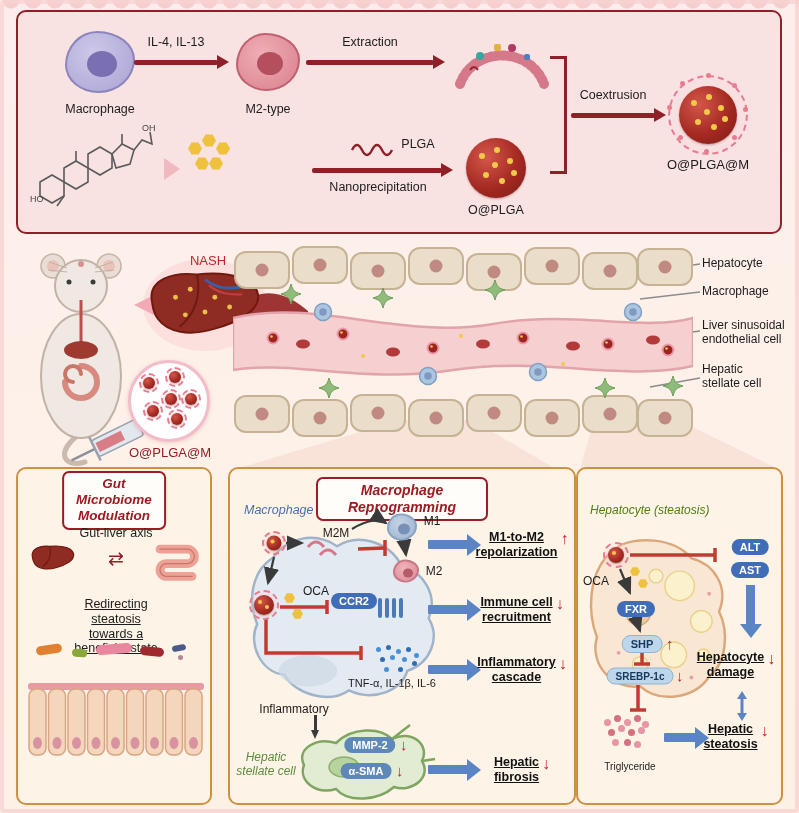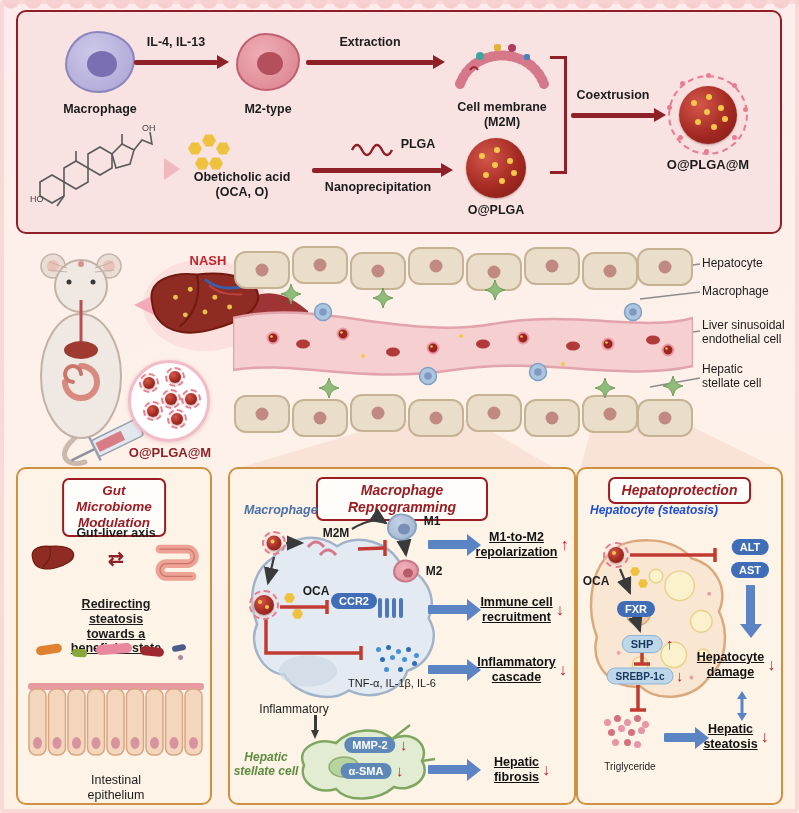--- a/index.html
+++ b/index.html
@@ -1,22 +1,22 @@
 <!DOCTYPE html>
 <html><head>
 <meta charset="utf-8">
 <style>
 *{margin:0;padding:0;box-sizing:border-box}
 body{background:#fff}
 .canvas{position:relative;width:799px;height:813px;background:linear-gradient(175deg,#fdecec 0%,#fdf1e9 50%,#fdf0e4 100%);font-family:"Liberation Sans",sans-serif;overflow:hidden}
 .abs{position:absolute}
 .txt{position:absolute;transform:translateX(-50%);text-align:center;white-space:pre-line;font-size:12.5px;line-height:1.18;color:#1c1c1c}
 .txtl{position:absolute;white-space:pre-line;font-size:12px;line-height:1.18;color:#1c1c1c}
-.b{font-weight:700}.it{font-style:italic}.u{text-decoration:underline}
-.dkred{color:#8f2027}.red{color:#c0272d}.blue{color:#4a6fa8}.green{color:#5e8c3e}.brown{color:#1d4ed8}
+.b{font-weight:400}.it{font-style:italic}.u{text-decoration:underline}
+.dkred{color:#8f2027}.red{color:#c0272d}.blue{color:#4a6fa8}.green{color:#5e8c3e}.brown{color:#4d7c0f}
 
 .har{position:absolute;height:4.5px;background:#8f2027;border-radius:2px}
 .har:after{content:"";position:absolute;right:-11px;top:50%;transform:translateY(-50%);border-left:12px solid #8f2027;border-top:7.5px solid transparent;border-bottom:7.5px solid transparent}
 
 .bar{position:absolute;height:9px;background:#5b84c4;border-radius:1px}
 .bar:after{content:"";position:absolute;right:-13px;top:50%;transform:translateY(-50%);border-left:14px solid #5b84c4;border-top:11px solid transparent;border-bottom:11px solid transparent}
 .barv{position:absolute;width:9px;background:#5b84c4}
 .barv:after{content:"";position:absolute;bottom:-13px;left:50%;transform:translateX(-50%);border-top:14px solid #5b84c4;border-left:11px solid transparent;border-right:11px solid transparent}
 
 .sarv{position:absolute;width:2.5px;background:#3a3a3a}
@@ -33,21 +33,21 @@
 
 .cell{position:absolute;transform:translate(-50%,-50%);border-radius:46% 54% 52% 48%/55% 46% 54% 45%}
 .cell .nuc{position:absolute;border-radius:50%}
 
 .hex{position:absolute;background:#eec23f;clip-path:polygon(25% 3%,75% 3%,100% 50%,75% 97%,25% 97%,0 50%)}
 
 .panel{position:absolute;background:#fdf4e7;border:2.5px solid #cf9040;border-radius:10px}
 .ptitle{position:absolute;left:50%;transform:translateX(-50%);background:#fffdfa;border:2.2px solid #9b1c22;border-radius:7px;color:#9b1c22;font-weight:700;font-style:italic;font-size:14px;text-align:center;padding:3px 12px;line-height:1.2;white-space:pre-line}
 
 .tr{position:absolute;color:#c8232b;font-weight:700;font-size:15px;line-height:1}
-.out{position:absolute;transform:translate(-50%,-50%);display:flex;align-items:center;gap:3px;width:max-content}
+.out{position:absolute;transform:translate(-50%,-50%);display:flex;align-items:flex-start;gap:3px;width:max-content}
 .out .ot{font-weight:700;font-size:12.5px;text-decoration:underline;white-space:pre-line;text-align:center;line-height:1.2;color:#111}
 .out .tg{color:#c8232b;font-weight:700;font-size:16px}
 .frame{position:absolute;inset:0;border:4px solid rgba(247,210,210,.75);border-radius:4px;pointer-events:none}
 .trim{position:absolute;left:0;top:0;right:0;height:10px;background-image:radial-gradient(circle at 11px 0,#f6cecd 8px,rgba(0,0,0,0) 9px);background-size:22px 10px;background-repeat:repeat-x;pointer-events:none}
 </style>
 </head>
 <body>
 
 <div class="canvas">
 
@@ -85,22 +85,20 @@
     <div class="har" style="left:288px;top:48px;width:128px"></div>
 
     <svg class="abs" style="left:432px;top:18px" width="104" height="62" viewBox="0 0 104 62">
       <path d="M10,54 C24,16 80,16 94,54" fill="none" stroke="#d4788a" stroke-width="10" stroke-linecap="round" stroke-dasharray="2.5 3.5"></path>
       <circle cx="30" cy="26" r="4" fill="#3aa6a0"></circle>
       <rect x="44" y="14" width="7" height="7" rx="2" fill="#e0b33c"></rect>
       <circle cx="62" cy="18" r="4" fill="#b03a60"></circle>
       <rect x="74" y="24" width="6" height="6" rx="2" fill="#4a7fc1"></rect>
       <path d="M20,40 q4,-6 8,0" stroke="#9e2430" stroke-width="2" fill="none"></path>
     </svg>
-    <div class="txt b" style="left:484px;top:88px">Cell membrane
-(M2M)</div>
 
     <div class="abs" style="left:546px;top:44px;width:3px;height:118px;background:#8f2027"></div>
     <div class="abs" style="left:532px;top:44px;width:14px;height:3px;background:#8f2027"></div>
     <div class="abs" style="left:532px;top:159px;width:14px;height:3px;background:#8f2027"></div>
 
     <div class="txt b" style="left:595px;top:76px">Coextrusion</div>
     <div class="har" style="left:553px;top:101px;width:84px"></div>
 
     <div class="coat" style="left:690px;top:103px;width:80px;height:80px">
       <i class="rim" style="left:-3px;top:28px"></i>
@@ -138,22 +136,20 @@
       <text x="0" y="80" font-size="9" fill="#444">HO</text>
     </svg>
     <div class="abs" style="left:146px;top:146px;width:0;height:0;border-top:11px solid transparent;border-bottom:11px solid transparent;border-left:16px solid #f2b8c0"></div>
     <div class="abs" style="left:168px;top:118px;width:46px;height:42px">
       <span class="hex" style="left:2px;top:12px;width:14px;height:13px"></span>
       <span class="hex" style="left:16px;top:4px;width:14px;height:13px"></span>
       <span class="hex" style="left:30px;top:12px;width:14px;height:13px"></span>
       <span class="hex" style="left:9px;top:27px;width:14px;height:13px"></span>
       <span class="hex" style="left:23px;top:27px;width:14px;height:13px"></span>
     </div>
-    <div class="txt b" style="left:224px;top:158px">Obeticholic acid
-(OCA, O)</div>
 
     <svg class="abs" style="left:332px;top:126px" width="44" height="20" viewBox="0 0 44 20">
       <path d="M2,12 q5,-10 10,0 t10,0 t10,0 t10,0" stroke="#8f2027" stroke-width="2.4" fill="none"></path>
     </svg>
     <div class="txt b" style="left:400px;top:125px">PLGA</div>
     <div class="har" style="left:294px;top:156px;width:130px"></div>
     <div class="txt b" style="left:360px;top:168px">Nanoprecipitation</div>
 
     <div class="np" style="left:478px;top:156px;width:60px;height:60px">
       <i style="left:13px;top:15px;width:6px;height:6px"></i>
@@ -292,21 +288,21 @@
     <div class="coat" style="left:46px;top:56px;width:20px;height:20px">
         <div class="np" style="width:12px;height:12px"></div>
       </div>
     <div class="coat" style="left:40px;top:36px;width:20px;height:20px">
         <div class="np" style="width:12px;height:12px"></div>
       </div>
   </div>
   <div class="txt b dkred" style="left:170px;top:445px;font-size:13px">O@PLGA@M</div>
 
   <div class="panel" style="left:16px;top:467px;width:196px;height:338px">
-    <div class="ptitle" style="top:9px;font-size:13.5px">Gut Microbiome
+    <div class="ptitle" style="top:2px;font-size:13.5px">Gut Microbiome
 Modulation</div>
     <div class="txt b" style="left:98px;top:57px">Gut-liver axis</div>
     <svg class="abs" style="left:12px;top:74px" width="46" height="32" viewBox="0 0 120 80">
       <path d="M6,34 C2,12 28,4 52,7 C86,3 112,12 114,28 C116,44 92,56 70,62 C44,70 22,66 12,52 C7,45 7,40 6,34 Z" fill="#8e2b22" stroke="#70190f" stroke-width="3"></path>
       <path d="M52,8 C56,28 50,48 34,60" stroke="#70190f" stroke-width="3" fill="none"></path>
     </svg>
     <div class="txt b dkred" style="left:98px;top:79px;font-size:19px">⇄</div>
     <svg class="abs" style="left:134px;top:72px" width="48" height="42" viewBox="0 0 60 52">
       <path d="M10,10 h34 a9,9 0 0 1 0,18 h-26 a8,8 0 0 0 0,16 h32" fill="none" stroke="#eda295" stroke-width="11" stroke-linecap="round"></path>
       <path d="M10,10 h34 a9,9 0 0 1 0,18 h-26 a8,8 0 0 0 0,16 h32" fill="none" stroke="#c9766a" stroke-width="1.5" stroke-linecap="round"></path>
@@ -332,21 +328,20 @@
       <use href="#epc" x="1" y="16"></use>
         <use href="#epc" x="20.5" y="16"></use>
         <use href="#epc" x="40" y="16"></use>
         <use href="#epc" x="59.5" y="16"></use>
         <use href="#epc" x="79" y="16"></use>
         <use href="#epc" x="98.5" y="16"></use>
         <use href="#epc" x="118" y="16"></use>
         <use href="#epc" x="137.5" y="16"></use>
         <use href="#epc" x="157" y="16"></use>
     </svg>
-    <div class="txt" style="left:98px;top:304px">Intestinal epithelium</div>
   </div>
 
   <div class="panel" style="left:228px;top:467px;width:348px;height:338px">
     <div class="ptitle" style="top:8px">Macrophage Reprogramming</div>
     <div class="txtl b it blue" style="left:14px;top:34px;font-size:12.5px">Macrophage</div>
 
     <svg class="abs" style="left:6px;top:46px" width="212" height="190" viewBox="0 0 210 195">
       <path d="M34,44 C12,58 8,88 18,112 C8,132 22,162 46,164 C56,184 92,194 112,180 C138,192 166,180 172,160 C196,152 206,126 194,106 C204,82 188,58 166,52 C154,28 122,18 100,32 C76,16 48,24 34,44 Z" fill="#e4eaf2" stroke="#a0b3c9" stroke-width="2.5"></path>
       <ellipse cx="70" cy="160" rx="30" ry="16" fill="#ccd8e6" opacity="0.7"></ellipse>
     </svg>
@@ -455,21 +450,20 @@
     </svg>
     <div class="txt b it green" style="left:36px;top:281px;font-size:12px">Hepatic
 stellate cell</div>
     <div class="pill" style="left:140px;top:276px;background:#5d88b8">MMP-2</div>
     <span class="tr" style="left:170px;top:268px">↓</span>
     <div class="pill" style="left:136px;top:302px;background:#5d88b8">α-SMA</div>
     <span class="tr" style="left:166px;top:294px">↓</span>
   </div>
 
   <div class="panel" style="left:576px;top:467px;width:207px;height:338px">
-    <div class="ptitle" style="top:8px">Hepatoprotection</div>
     <div class="txtl b it brown" style="left:12px;top:34px">Hepatocyte (steatosis)</div>
 
     <svg class="abs" style="left:4px;top:46px" width="150" height="192" viewBox="0 0 150 195">
       <path d="M24,42 C6,62 4,98 14,124 C6,152 30,178 58,174 C78,192 114,186 128,164 C146,150 148,118 138,98 C148,74 134,50 110,44 C92,22 52,22 36,32 C30,36 27,39 24,42 Z" fill="#f9e7d4" stroke="#dba87c" stroke-width="2.5"></path>
       <circle cx="98" cy="72" r="15" fill="#fbf2cd" stroke="#e8d28c" stroke-width="1.5"></circle>
       <circle cx="120" cy="108" r="11" fill="#fbf2cd" stroke="#e8d28c" stroke-width="1.5"></circle>
       <circle cx="92" cy="142" r="13" fill="#fbf2cd" stroke="#e8d28c" stroke-width="1.5"></circle>
       <circle cx="58" cy="152" r="8" fill="#fbf2cd" stroke="#e8d28c" stroke-width="1.5"></circle>
       <circle cx="122" cy="142" r="6" fill="#fbf2cd" stroke="#e8d28c" stroke-width="1.5"></circle>
       <circle cx="74" cy="62" r="7" fill="#fbf2cd" stroke="#e8d28c" stroke-width="1.5"></circle>

